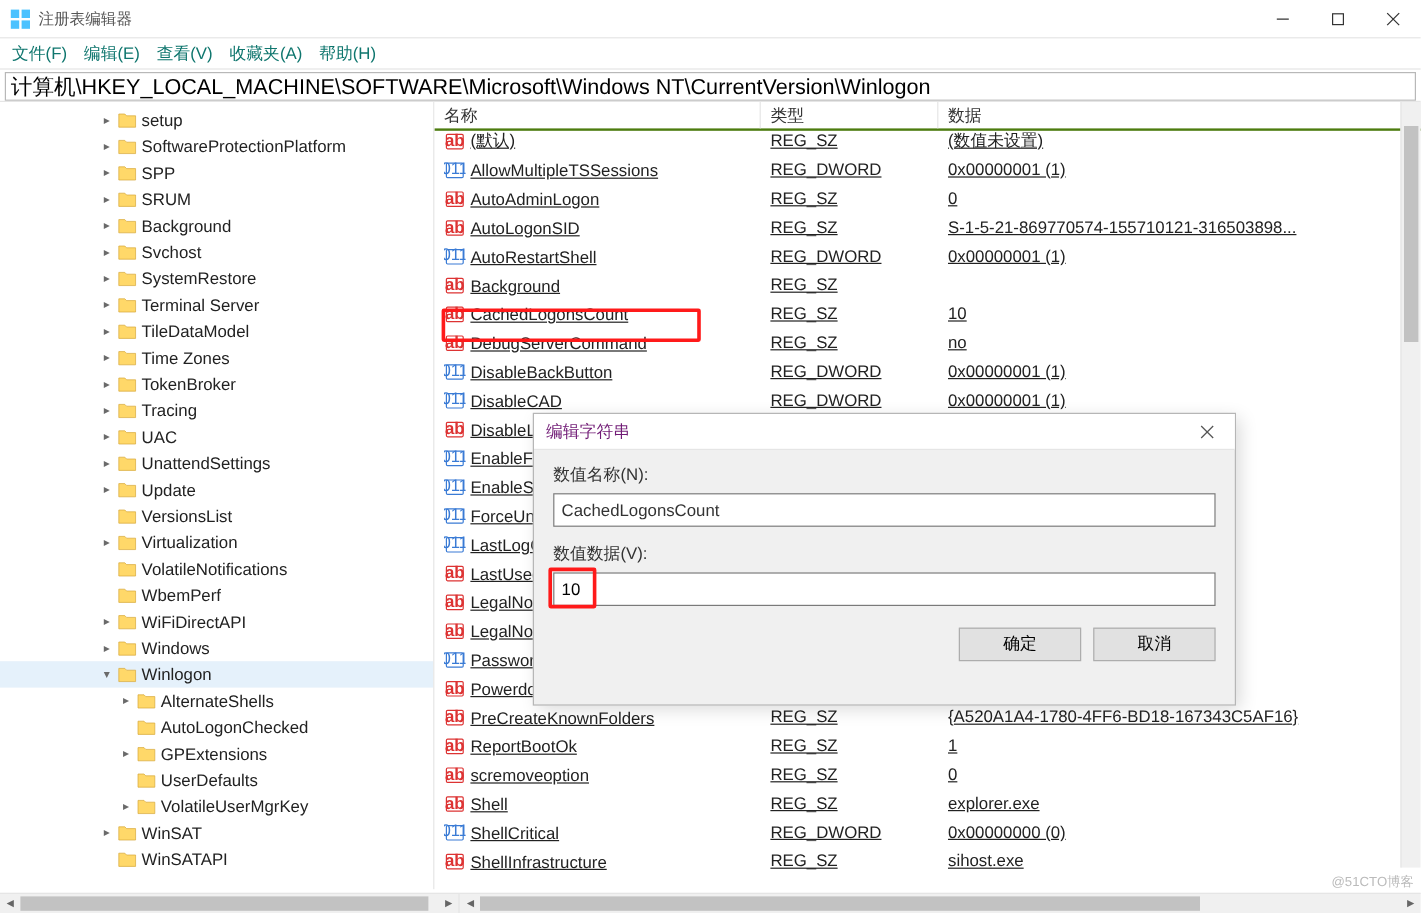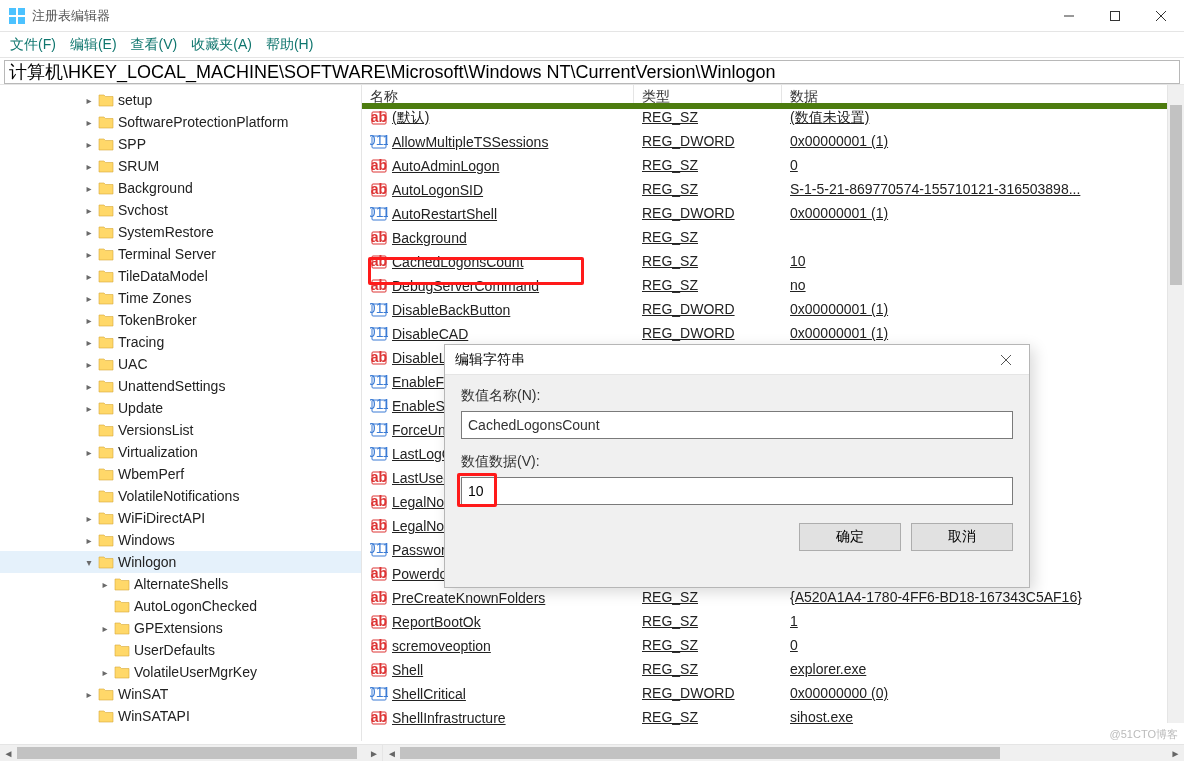--- a/index.html
+++ b/index.html
@@ -22,21 +22,21 @@
 
 .tree { width: 362px; border-right: 1px solid #e5e5e5; overflow: hidden; padding-top: 4px; }
 .tree-item { display: flex; align-items: center; height: 22px; white-space: nowrap; }
 .tree-item .indent { display:inline-block; }
 .tree-item .exp { width: 14px; text-align: center; color: #6a6a6a; font-size: 10px; display:inline-block; }
 .tree-item .folder { width: 16px; height: 14px; margin: 0 4px 0 2px; display: inline-flex; }
 .tree-item .label { }
 .tree-item.selected { background: #e5f1fb; }
 
 .grid { flex: 1; overflow: hidden; position: relative; }
-.grid-head { display: flex; height: 24px; border-bottom: 6px solid #4d7c0f; background:#fff; }
+.grid-head { display: flex; height: 24px; border-bottom: 2px solid #4d7c0f; background:#fff; }
 .grid-head div { padding: 3px 8px; font-size: 14px; border-right: 1px solid #e5e5e5; color:#333; }
 .col-name { width: 272px; }
 .col-type { width: 148px; }
 .col-data { flex: 1; }
 .grid-body { overflow: auto; height: calc(100% - 24px); }
 .grid-row { display: flex; height: 24px; align-items: flex-start; text-decoration: underline; }
 .grid-row .cell { padding: 0 8px; overflow: hidden; text-overflow: ellipsis; white-space: nowrap; }
 .cell-name { width: 272px; display:flex; align-items:center; }
 .cell-type { width: 148px; }
 .cell-data { flex: 1; }
@@ -44,21 +44,21 @@
 
 .scrollbar-v { position: absolute; right:0; top:0; bottom:18px; width:17px; background:#f0f0f0; border-left:1px solid #e5e5e5; }
 .scrollbar-h { position:absolute; bottom:0; left:0; right:0; height:17px; background:#f0f0f0; border-top:1px solid #e5e5e5; display:flex; }
 .scroll-arrow { width:17px; height:17px; display:flex; align-items:center; justify-content:center; color:#666; font-size:10px; }
 .scroll-track { flex:1; position:relative; }
 .scroll-thumb { position:absolute; background:#c2c2c2; }
 
 .highlight-box { position: absolute; border: 3px solid #ff1a1a; border-radius: 2px; pointer-events: none; }
 
 .dialog { position: absolute; left: 444px; top: 344px; width: 586px; height: 244px; background: #f0f0f0; border: 1px solid #b6b6b6; box-shadow: 4px 4px 14px rgba(0,0,0,0.15); }
-.dialog .dlg-title { height: 30px; display:flex; align-items:center; padding-left:10px; color:#000000; background:#fff; border-bottom:1px solid #e5e5e5; }
+.dialog .dlg-title { height: 30px; display:flex; align-items:center; padding-left:10px; color:#701a75; background:#fff; border-bottom:1px solid #e5e5e5; }
 .dialog .dlg-close { margin-left:auto; width:46px; height:30px; display:flex; align-items:center; justify-content:center; color:#666; }
 .dialog .dlg-body { padding: 12px 16px 0 16px; }
 .dialog .dlg-label { font-size: 14px; color:#333; margin-bottom:6px; display:block; }
 .dialog .dlg-input { width: 100%; height: 28px; padding: 2px 6px; border:1px solid #7a7a7a; background:#fff; font-size:14px; }
 .dialog .dlg-input.ro { background:#fff; color:#333; }
 .dialog .dlg-row2 { margin-top: 14px; }
 .dialog .dlg-buttons { display:flex; justify-content:flex-end; gap:10px; padding: 18px 16px 0 16px; }
 .dialog .dlg-btn { width: 102px; height: 28px; border:1px solid #adadad; background:#e1e1e1; font-size:14px; }
 
 .watermark { position:absolute; right:6px; bottom:19px; color:#bbb; font-size:11px; }
@@ -280,31 +280,31 @@
         <span class="label">Virtualization</span>
       </div>
       <div class="tree-item">
         <span class="indent" style="width:82px"></span>
         <span class="exp"></span>
         <span class="folder">
           <svg viewBox="0 0 16 14">
             <path d="M1 2h5l1.5 1.5H15V13H1z" fill="#ffd869" stroke="#d6a93a" stroke-width="0.6"></path>
           </svg>
         </span>
+        <span class="label">VolatileNotifications</span>
+      </div>
+      <div class="tree-item">
+        <span class="indent" style="width:82px"></span>
+        <span class="exp"></span>
+        <span class="folder">
+          <svg viewBox="0 0 16 14">
+            <path d="M1 2h5l1.5 1.5H15V13H1z" fill="#ffd869" stroke="#d6a93a" stroke-width="0.6"></path>
+          </svg>
+        </span>
         <span class="label">WbemPerf</span>
-      </div>
-      <div class="tree-item">
-        <span class="indent" style="width:82px"></span>
-        <span class="exp"></span>
-        <span class="folder">
-          <svg viewBox="0 0 16 14">
-            <path d="M1 2h5l1.5 1.5H15V13H1z" fill="#ffd869" stroke="#d6a93a" stroke-width="0.6"></path>
-          </svg>
-        </span>
-        <span class="label">VolatileNotifications</span>
       </div>
       <div class="tree-item">
         <span class="indent" style="width:82px"></span>
         <span class="exp">▸</span>
         <span class="folder">
           <svg viewBox="0 0 16 14">
             <path d="M1 2h5l1.5 1.5H15V13H1z" fill="#ffd869" stroke="#d6a93a" stroke-width="0.6"></path>
           </svg>
         </span>
         <span class="label">WiFiDirectAPI</span>

